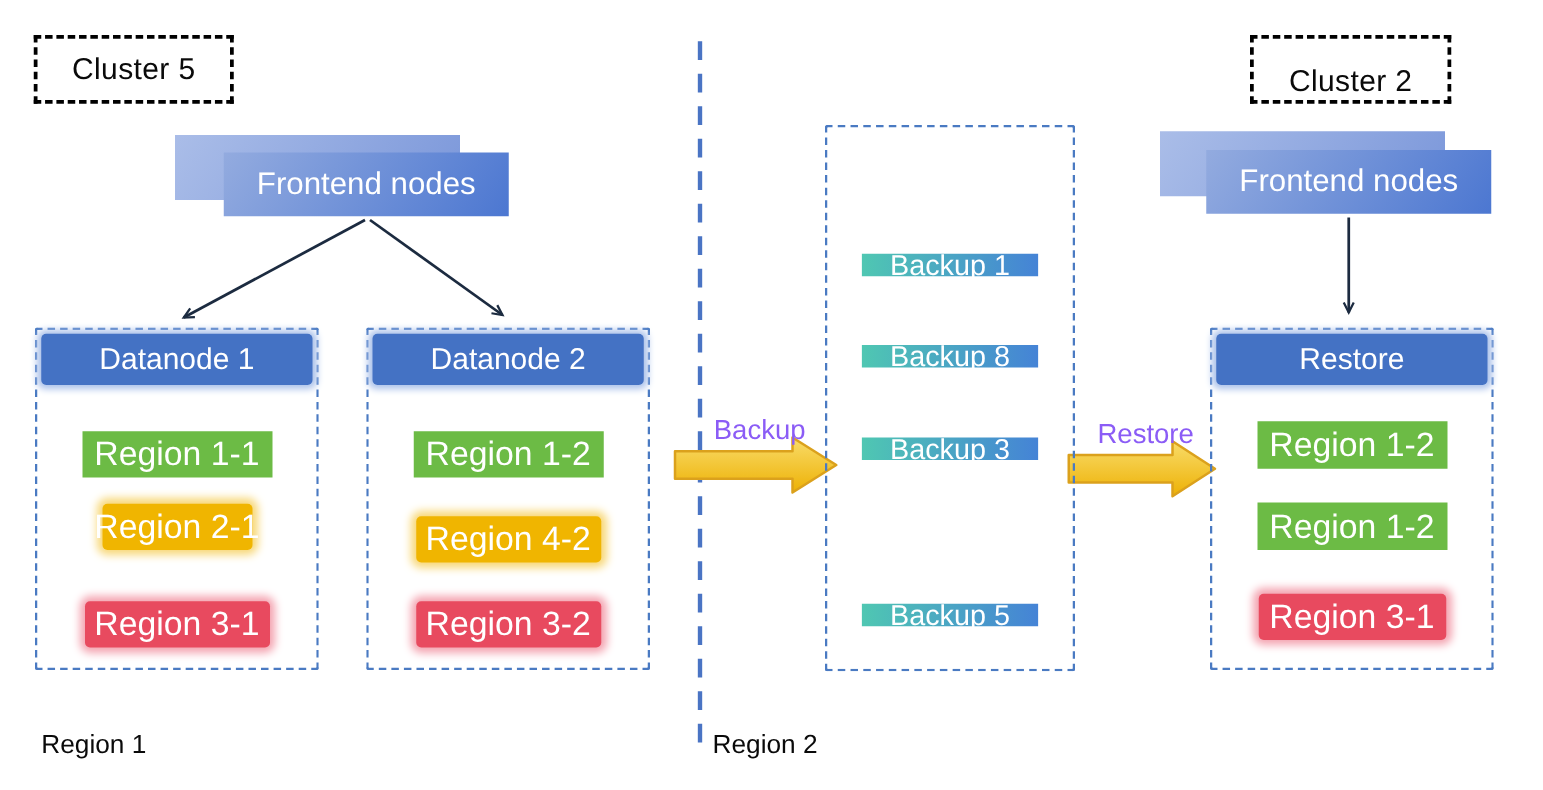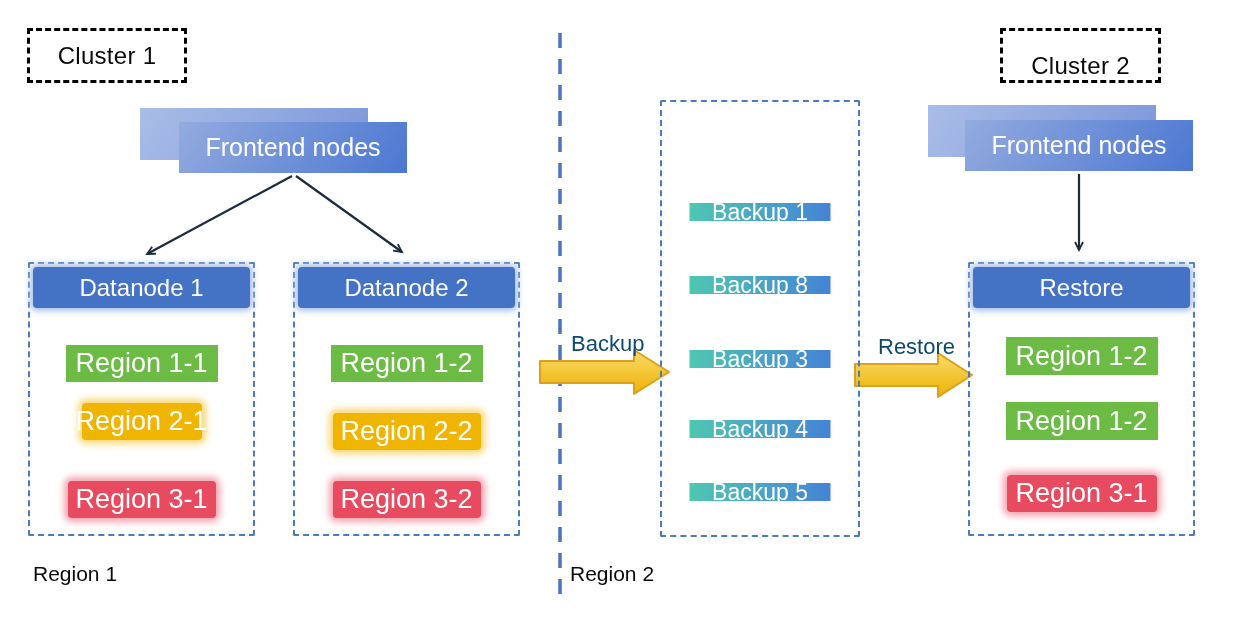--- a/index.html
+++ b/index.html
@@ -43,22 +43,22 @@
   .storage-box { border:2px dashed var(--container-border); border-radius:2px; }
   .storage-title { top:8px; left:0; right:0; text-align:center; font-size:24px; color:#0a0a0a; line-height:1.3; }
   .storage-title span { display:block; width:130px; margin:0 auto; }
   .backup-item {
     left:50%; transform:translateX(-50%); width:141px; height:18px;
     background:linear-gradient(90deg, var(--backup-grad-start), var(--backup-grad-end));
     display:flex; align-items:center; justify-content:center;
     color:#fff; font-size:23px;
   }
 
-  .flow-label { font-size:22px; color:#0c4a6e; }
-  .footer-label { font-size:21px; color:#0a0a0a; }
+  .flow-label { font-size:22px; color:#8b5cf6; }
+  .footer-label { font-size:21px; color:#0a0a0a;margin-top:22px; }
 </style>
 </head>
 <body>
 
 <div class="canvas">
 
   <svg class="abs layer" width="1234" height="632" viewBox="0 0 1234 632">
     <defs>
       <marker id="ah" markerWidth="12" markerHeight="12" refX="9" refY="5" orient="auto" markerUnits="userSpaceOnUse">
         <path d="M1,1 L9,5 L1,9" fill="none" style="stroke:var(--thin-arrow)" stroke-width="1.8"></path>
@@ -73,21 +73,21 @@
 
     <line x1="292" y1="176" x2="147" y2="254" style="stroke:var(--thin-arrow)" stroke-width="2.2" marker-end="url(#ah)"></line>
     <line x1="296" y1="176" x2="402" y2="252" style="stroke:var(--thin-arrow)" stroke-width="2.2" marker-end="url(#ah)"></line>
     <line x1="1079" y1="174" x2="1079" y2="250" style="stroke:var(--thin-arrow)" stroke-width="2.2" marker-end="url(#ah)"></line>
 
     <polygon points="540,361 634,361 634,350 669,372 634,394 634,383 540,383" fill="url(#gold)" style="stroke:var(--block-arrow-border)" stroke-width="2" stroke-linejoin="round"></polygon>
     <polygon points="855,364 938,364 938,353 972,375 938,397 938,386 855,386" fill="url(#gold)" style="stroke:var(--block-arrow-border)" stroke-width="2" stroke-linejoin="round"></polygon>
   </svg>
 
   <div class="cluster-label abs" style="left:27px; top:28px; width:154px; height:49px;">
-    <span>Cluster 1</span>
+    <span>Cluster 5</span>
   </div>
 
   <div class="fe-back abs" style="left:140px; top:108px; width:228px; height:52px;"></div>
   <div class="fe-front abs" style="left:179px; top:122px; width:228px; height:51px;">
     <span>Frontend nodes</span>
   </div>
 
   <div class="dn-box abs" style="left:28px; top:262px; width:223px; height:270px;">
     <div class="dn-header abs">
       <span>Datanode 1</span>
@@ -95,31 +95,30 @@
     <div class="chip green abs" style="top:81px; width:152px; height:37px;">Region 1-1</div>
     <div class="chip yellow abs" style="top:139px; width:120px; height:37px;text-align:right;">Region 2-1</div>
     <div class="chip red abs" style="top:217px; width:148px; height:37px;">Region 3-1</div>
   </div>
 
   <div class="dn-box abs" style="left:293px; top:262px; width:223px; height:270px;text-align:right;">
     <div class="dn-header abs">
       <span>Datanode 2</span>
     </div>
     <div class="chip green abs" style="top:81px; width:152px; height:37px;">Region 1-2</div>
-    <div class="chip yellow abs" style="top:149px; width:148px; height:37px;">Region 2-2</div>
+    <div class="chip yellow abs" style="top:149px; width:148px; height:37px;">Region 4-2</div>
     <div class="chip red abs" style="top:217px; width:148px; height:37px;">Region 3-2</div>
   </div>
 
   <div class="flow-label abs" style="left:571px; top:331px;">Backup</div>
 
   <div class="storage-box abs" style="left:660px; top:100px; width:196px; height:433px;">
     <div class="backup-item abs" style="top:101px;">Backup 1</div>
     <div class="backup-item abs" style="top:174px;">Backup 8</div>
     <div class="backup-item abs" style="top:248px;">Backup 3</div>
-    <div class="backup-item abs" style="top:318px;">Backup 4</div>
     <div class="backup-item abs" style="top:381px;">Backup 5</div>
   </div>
 
   <div class="flow-label abs" style="left:878px; top:334px;">Restore</div>
 
   <div class="cluster-label abs" style="left:1000px; top:28px; width:155px; height:49px;align-items:flex-end;">
     <span>Cluster 2</span>
   </div>
 
   <div class="fe-back abs" style="left:928px; top:105px; width:228px; height:52px;"></div>

